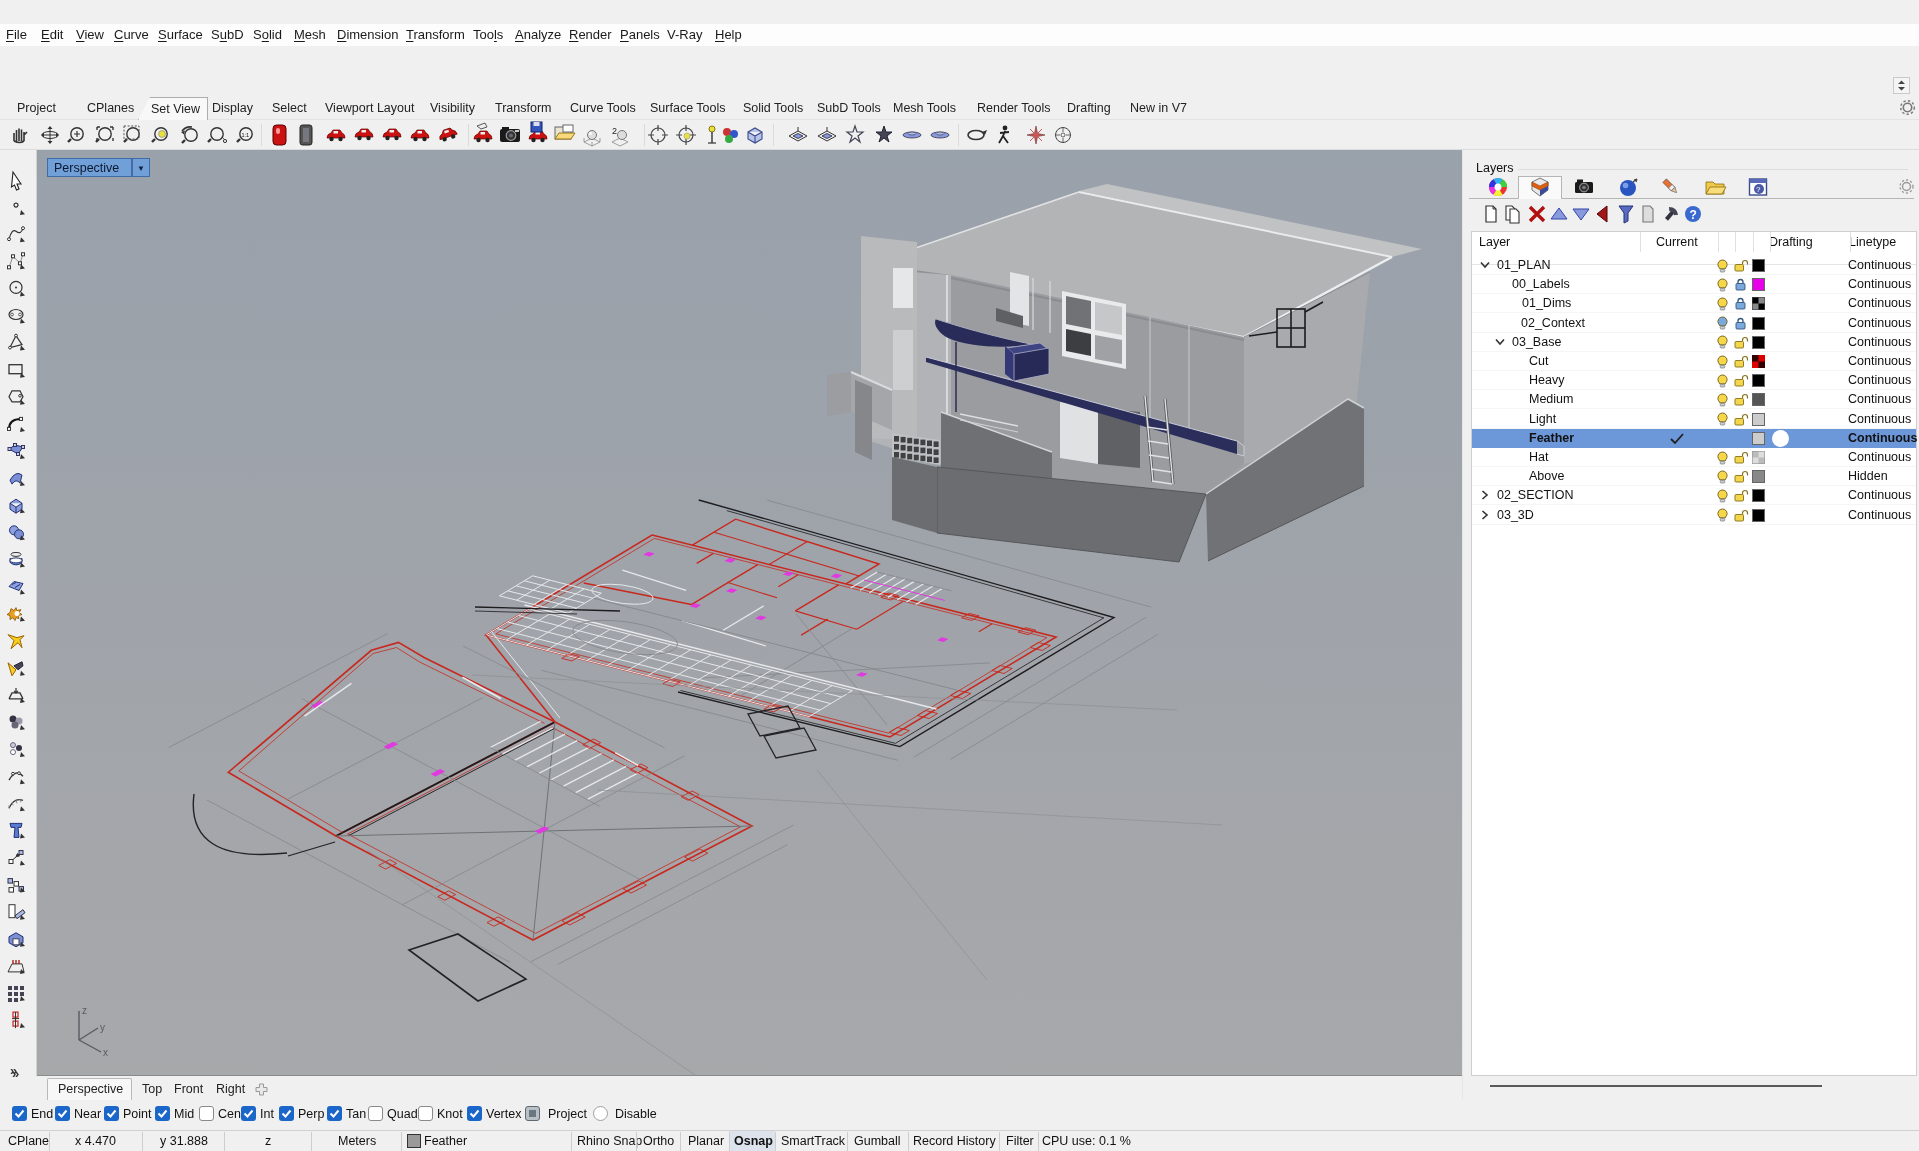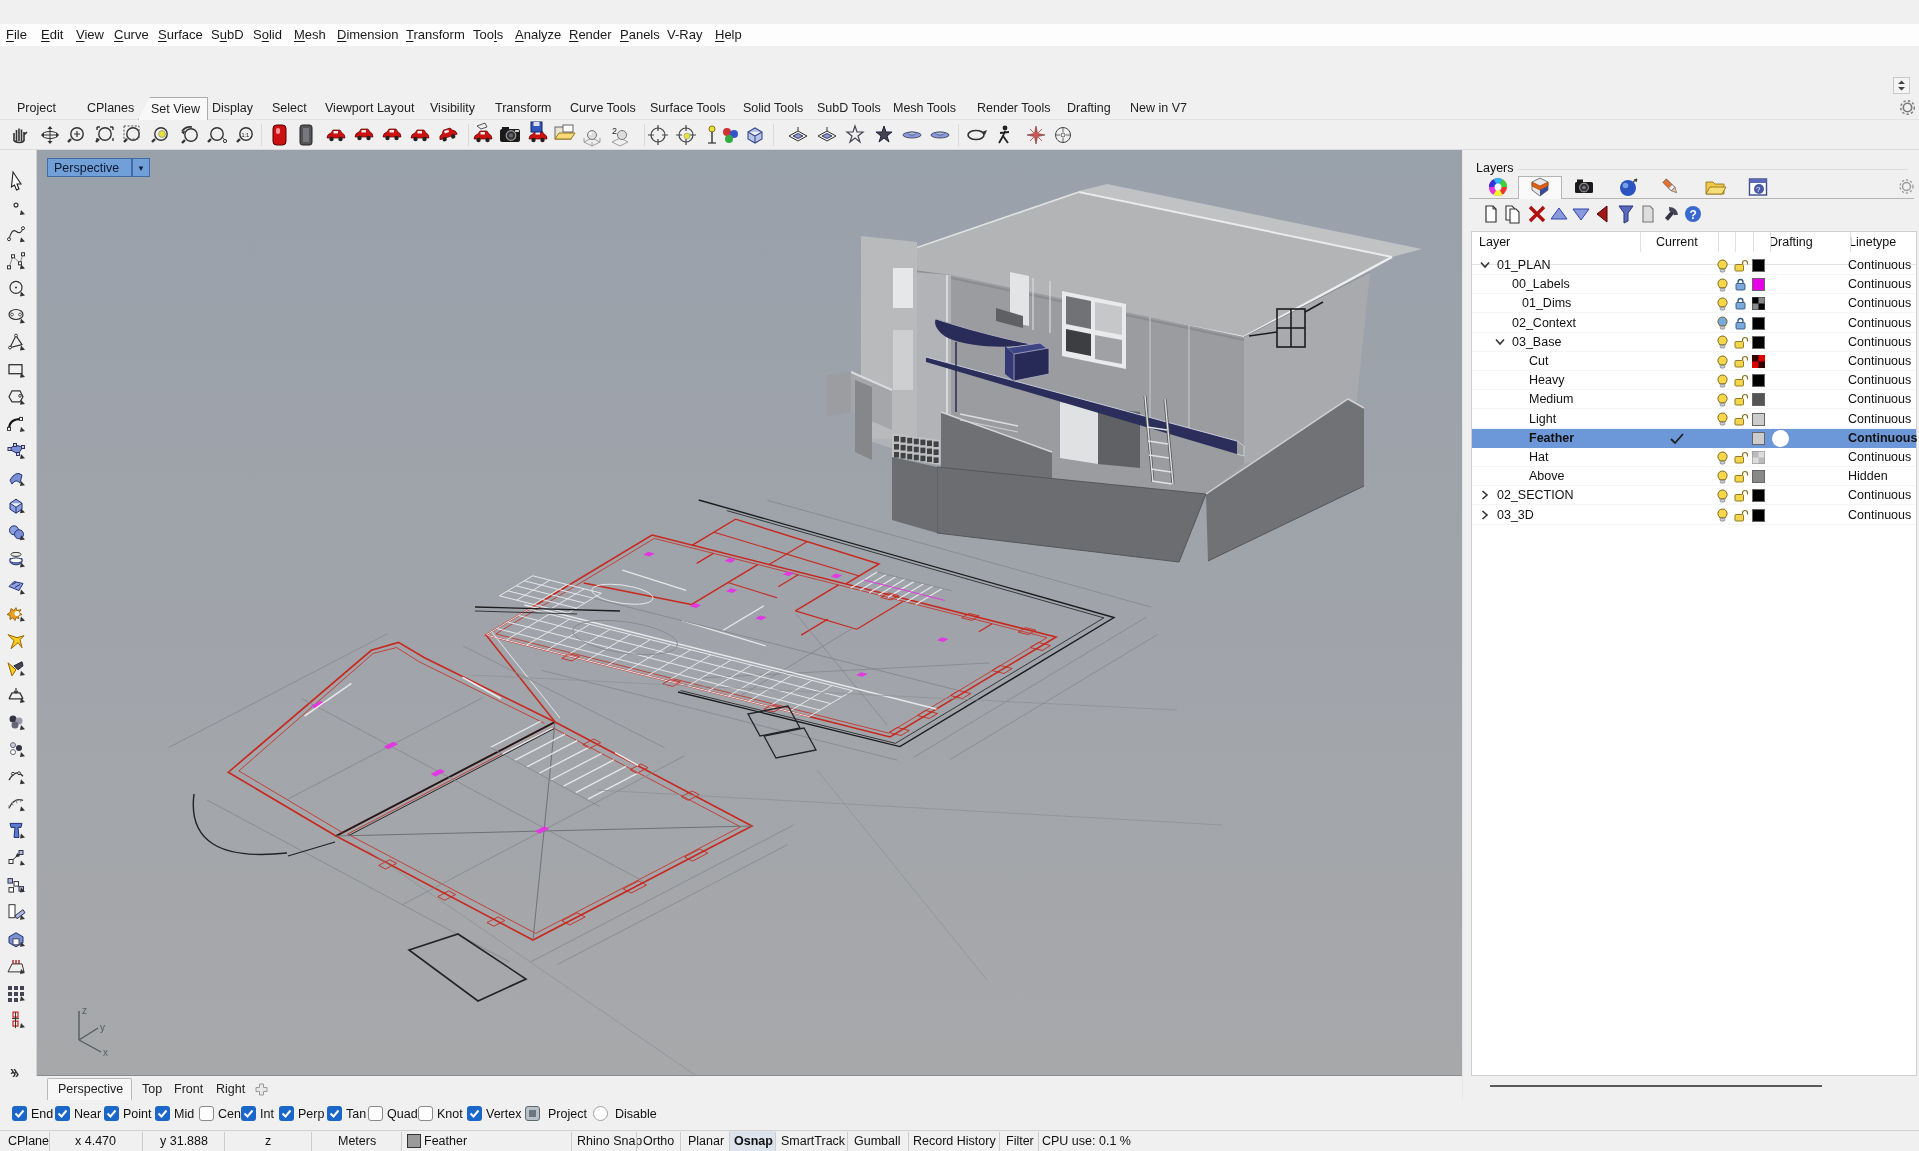--- a/index.html
+++ b/index.html
@@ -892,21 +892,21 @@
             <svg class="abs" style="left:280px;top:3px" width="13" height="13">
               <rect width="13" height="13" fill="#888"></rect>
               <rect width="6.5" height="6.5" fill="#000"></rect>
               <rect x="6.5" y="6.5" width="6.5" height="6.5" fill="#000"></rect>
               <rect width="12.5" height="12.5" x="0.25" y="0.25" fill="none" stroke="#444" stroke-width="0.8"></rect>
             </svg>
             <span class="lt">Continuous</span>
           </div>
           <div class="lrow" style="top:81.6px">
             <div class="abs" style="left:0;top:18px;width:444px;height:1px;background:#f5f5f5"></div>
-            <span class="nm" style="left:40px">02_Context</span>
+            <span class="nm" style="left:49px">02_Context</span>
             <svg class="abs" style="left:244px;top:2.5px" width="13" height="14" viewBox="0 0 13 14">
               <path d="M6.5 1 a4.6 4.6 0 0 1 4.6 4.6 c0 2-1.4 2.8-1.8 4.2 h-5.6 c-0.4-1.4-1.8-2.2-1.8-4.2 A4.6 4.6 0 0 1 6.5 1 Z" fill="#79aade" stroke="#6b5a18" stroke-width="0.9"></path>
               <rect x="4.2" y="10.4" width="4.6" height="2.6" rx="1" fill="#c9cdd4" stroke="#777" stroke-width="0.7"></rect>
             </svg>
             <svg class="abs" style="left:262px;top:3px" width="13" height="13" viewBox="0 0 13 13">
               <rect x="2" y="5.5" width="9" height="6.5" rx="1" fill="#7aa9de" stroke="#33567e" stroke-width="0.9"></rect>
               <path d="M4 5.5 V4 a2.5 2.5 0 0 1 5 0 v1.5" stroke="#33567e" stroke-width="1.3" fill="none"></path>
             </svg>
             <div class="abs" style="left:280px;top:3px;width:13px;height:13px;background:#000;border:1px solid #666"></div>
             <span class="lt">Continuous</span>

